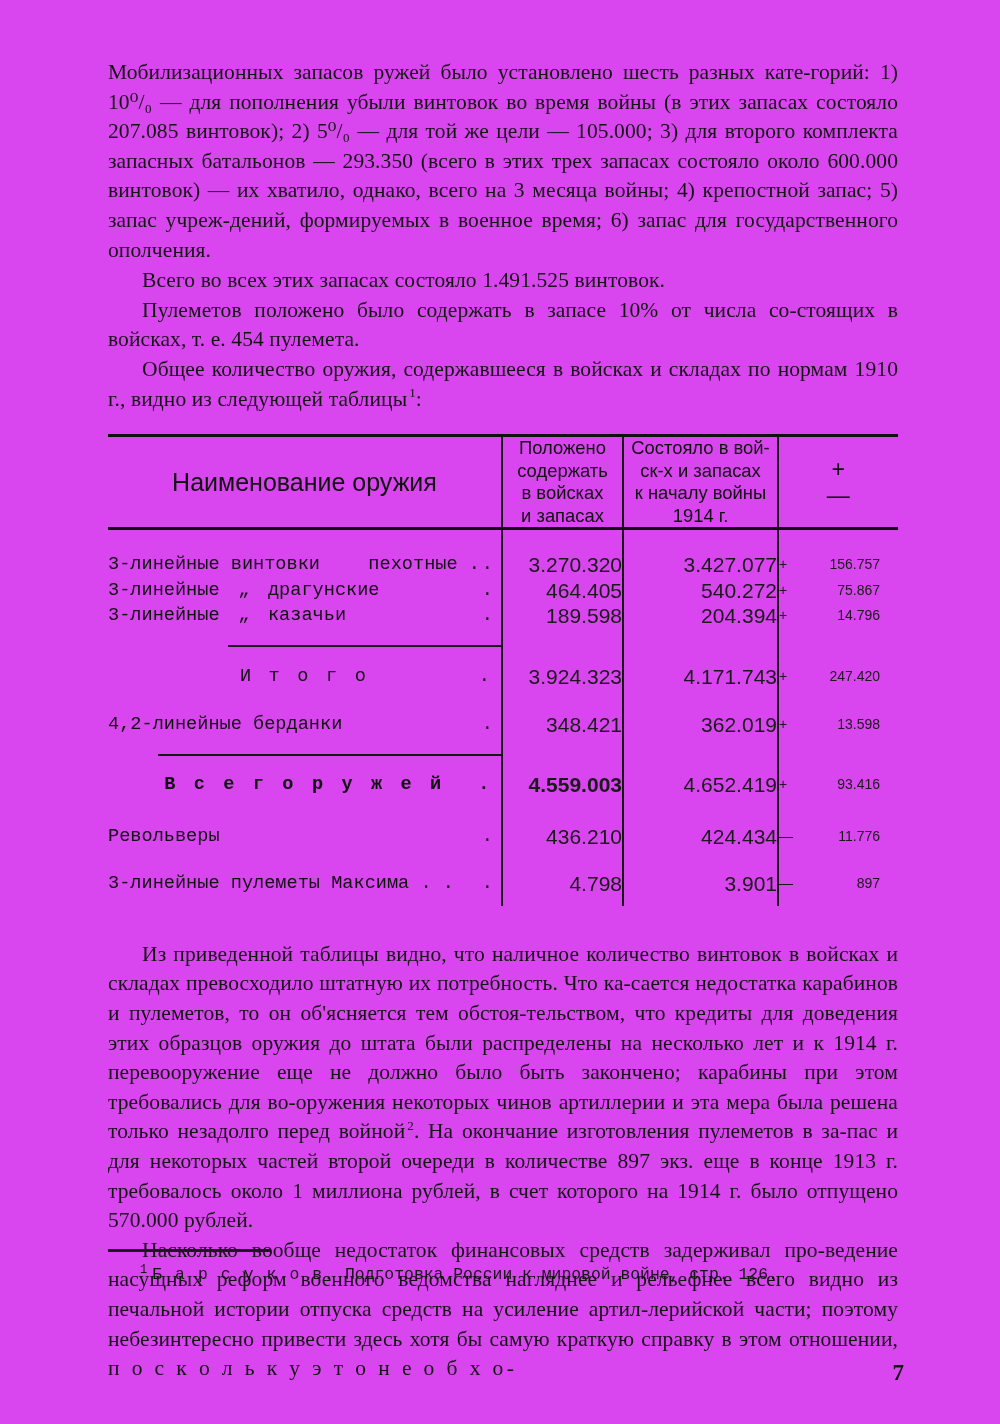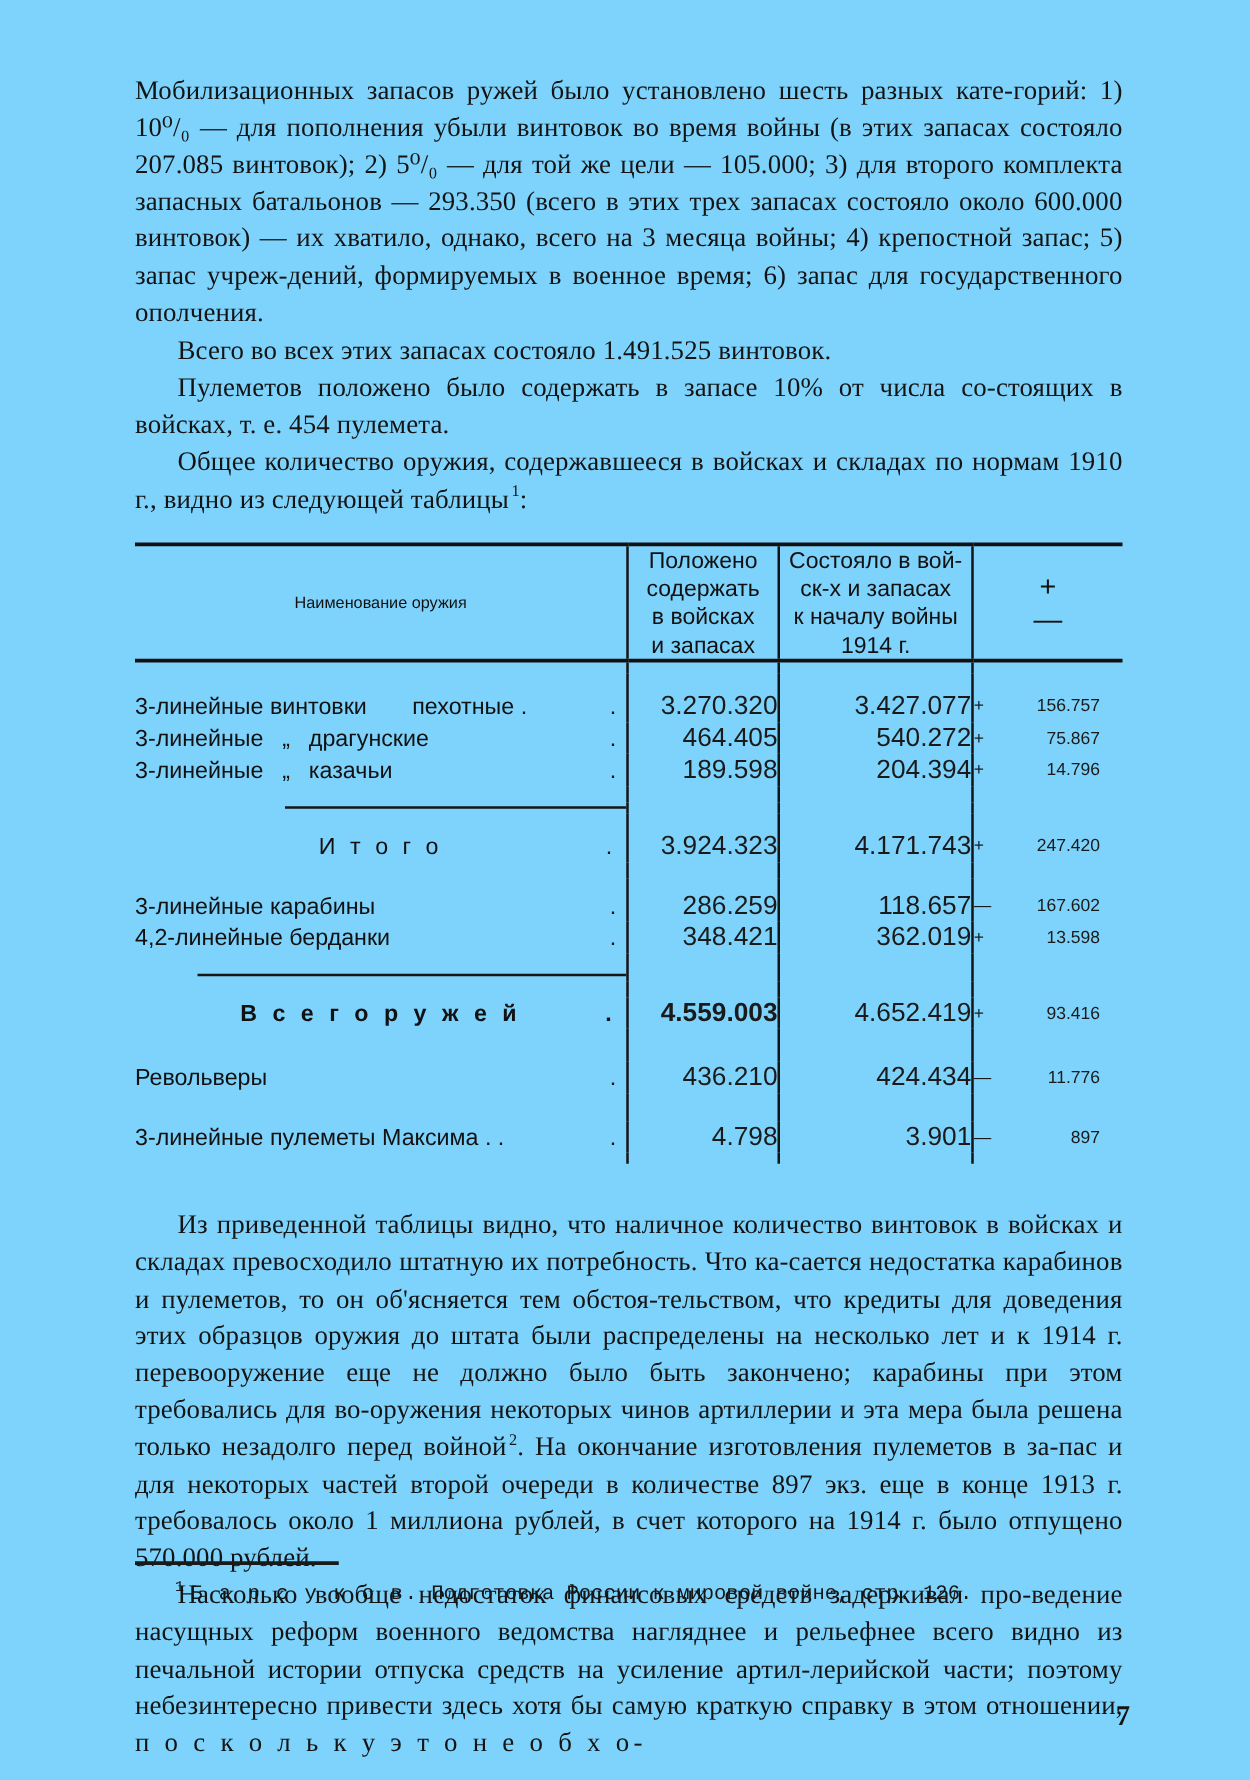--- a/index.html
+++ b/index.html
@@ -8,21 +8,21 @@
     background: #ffffff;
   }
   body {
     font-family: "Liberation Serif", "DejaVu Serif", serif;
     color: #1a1a1a;
   }
   .page {
     position: relative;
     width: 1000px;
     height: 1424px;
-    background: #7dd3fc;
+    background: #d946ef;
     overflow: hidden;
     box-sizing: border-box;
   }
   .content {
     position: absolute;
     left: 108px;
     top: 58px;
     width: 790px;
   }
 
@@ -80,40 +80,41 @@
   
   .hdr {
     text-align: center;
     font-size: 18.4px;
     line-height: 22.5px;
     padding: 12px 4px 14px 4px;
     color: #111;
   }
   .hdr-name {
     text-align: center;
-    font-size: 13px;
+    font-size: 25px;
     padding: 0 4px;
   }
   .hdr-pm {
     text-align: center;
     font-size: 23px;
     line-height: 26px;
     letter-spacing: 0.5px;
   }
   .hdr-pm .pm-plus { display: block; }
   .hdr-pm .pm-minus { display: block; }
 
   
   td.nm {
     font-size: 18.6px;
     line-height: 25.6px;
     padding-left: 2px;
     white-space: nowrap;
     color: #111;
     position: relative;
+    font-family: Liberation Mono, monospace;
   }
   td.num {
     text-align: right;
     font-size: 21px;
     line-height: 25.6px;
     padding-right: 10px;
     white-space: nowrap;
   }
   td.dif {
     font-size: 14px;
@@ -335,31 +336,20 @@
             <td class="vline-l"></td>
             <td class="vline-l"></td>
           </tr>
           <tr class="spacer-row-sm">
             <td></td>
             <td class="vline-l"></td>
             <td class="vline-l"></td>
             <td class="vline-l"></td>
           </tr>
 
-          <tr class="row-h">
-            <td class="nm">
-              <span>3-линейные карабины</span>
-              <span class="dotlead">.</span>
-            </td>
-            <td class="num vline-l">286.259</td>
-            <td class="num vline-l">118.657</td>
-            <td class="dif vline-l">
-              <span class="sgn">—</span><span class="val">167.602</span>
-            </td>
-          </tr>
 
           <tr class="row-h">
             <td class="nm">
               <span>4,2-линейные берданки</span>
               <span class="dotlead">.</span>
             </td>
             <td class="num vline-l">348.421</td>
             <td class="num vline-l">362.019</td>
             <td class="dif vline-l">
               <span class="sgn">+</span><span class="val">13.598</span>

